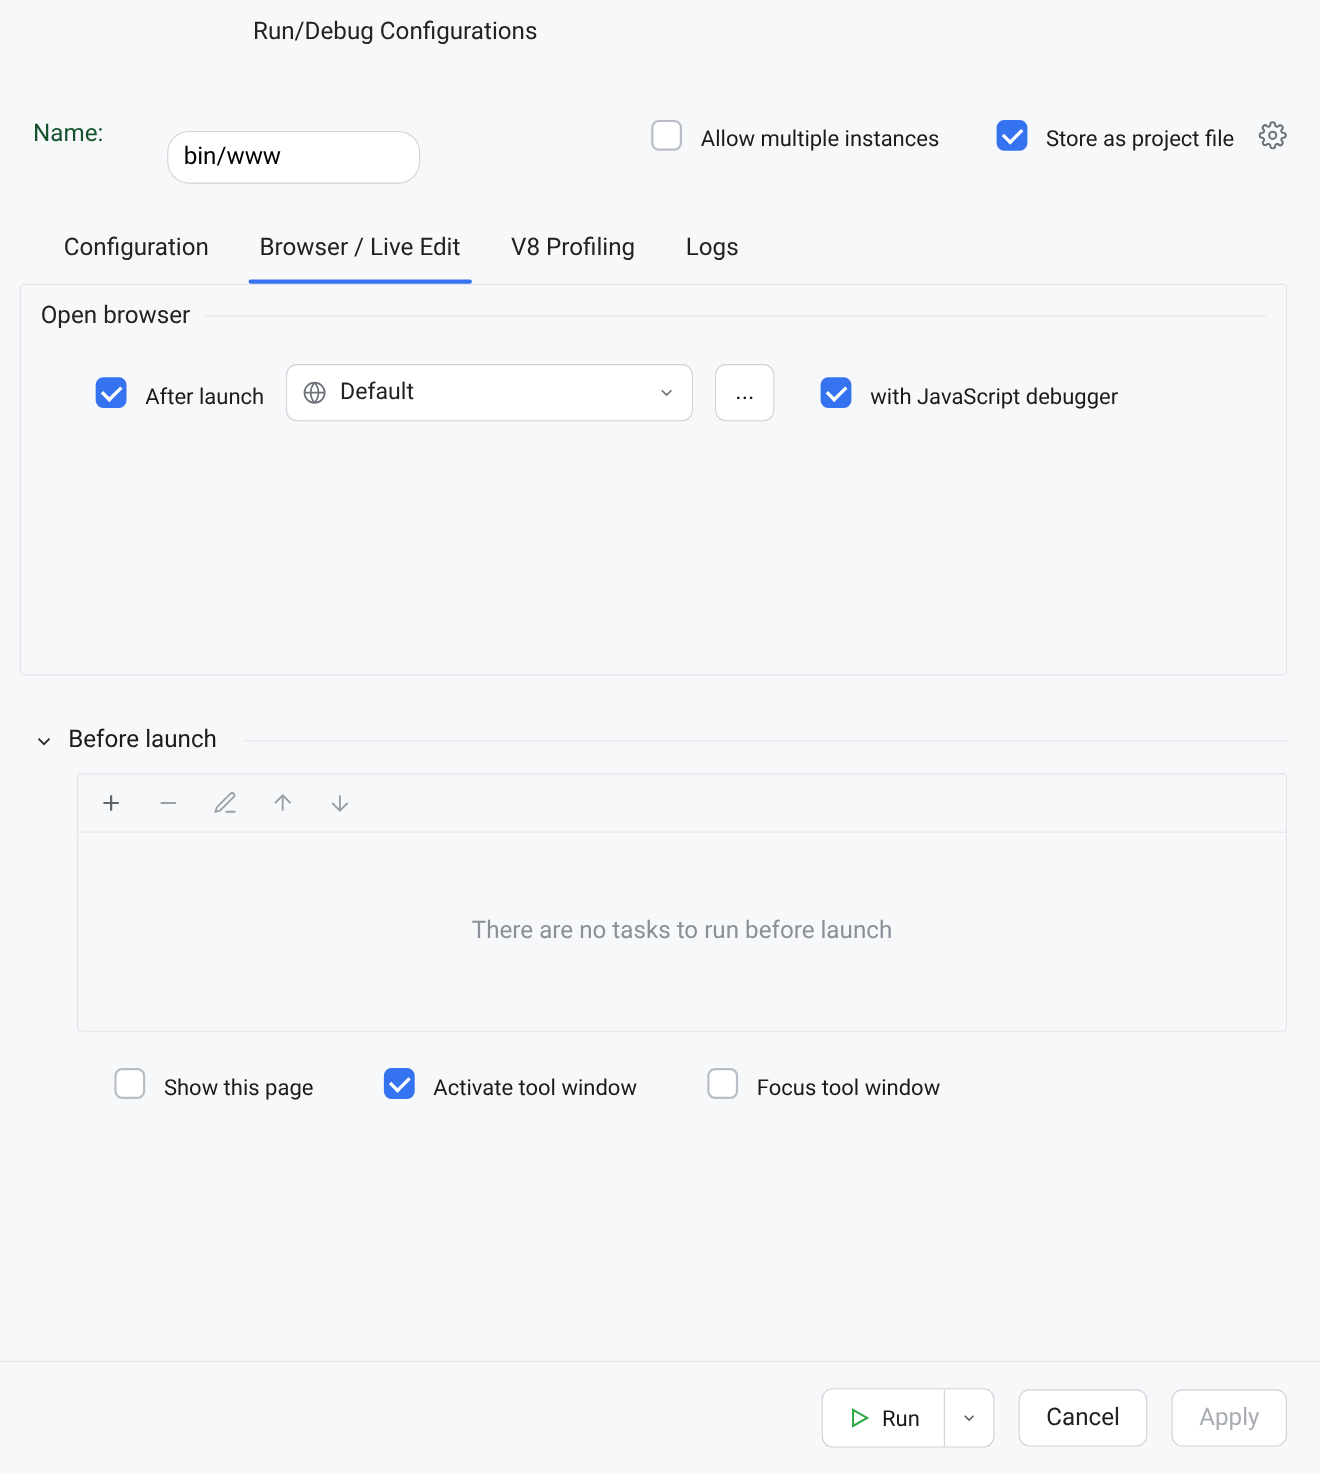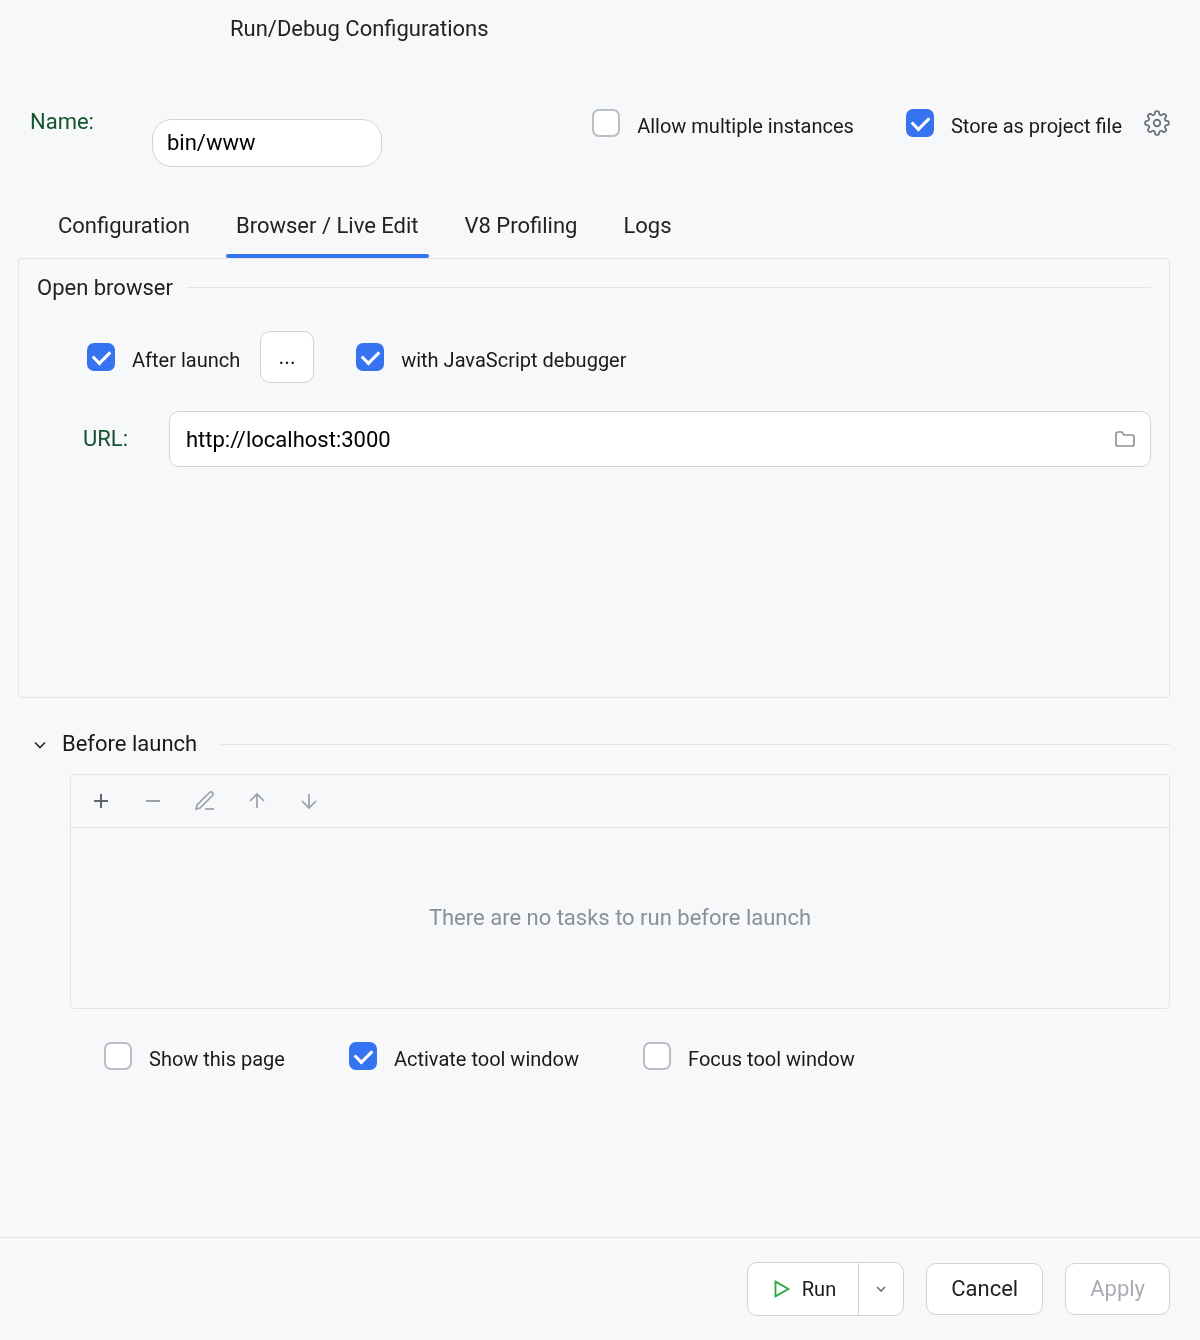--- a/index.html
+++ b/index.html
@@ -43,21 +43,21 @@
   .select .globe{width:22px;height:22px;stroke:#6e737b;}
   .select .sellabel{flex:1;font-size:21px;color:#222;}
   .select .caret{width:18px;height:18px;stroke:#6e737b;}
   .dots-btn{width:54px;height:52px;border:1px solid var(--border);border-radius:10px;background:var(--white);display:flex;align-items:center;justify-content:center;font-size:22px;cursor:pointer;}
 
   .row2{display:flex;align-items:center;gap:26px;margin-top:28px;padding-left:46px;}
   .url-input{flex:1;height:56px;border:1px solid var(--border);border-radius:10px;background:var(--white);padding:0 50px 0 16px;font-size:22px;}
   .url-wrap{position:relative;flex:1;display:flex;}
   .folder{position:absolute;right:14px;top:50%;transform:translateY(-50%);width:24px;height:24px;stroke:#8d9299;cursor:pointer;}
 
-  .before-launch{margin:31px 30px 0 30px;}
+  .before-launch{margin:44px 30px 0 30px;}
   .bl-header{display:flex;align-items:center;gap:12px;font-size:22px;}
   .bl-header .chev{width:20px;height:20px;stroke:#2a2a2a;cursor:pointer;}
   .bl-header .line{flex:1;height:1px;background:var(--border-light);margin-left:12px;}
   .bl-box{margin:14px 0 0 40px;border:1px solid var(--border-light);border-radius:4px;background:var(--bg);}
   .bl-toolbar{display:flex;align-items:center;gap:28px;padding:14px 18px;border-bottom:1px solid var(--border-light);}
   .tbicon{width:24px;height:24px;stroke:#9ba0a8;cursor:pointer;}
   .tbicon.add{stroke:#5f6670;}
   .bl-empty{height:180px;display:flex;align-items:center;justify-content:center;color:var(--muted);font-size:22px;}
 
   .bl-opts{display:flex;align-items:center;gap:60px;margin:30px 0 0 70px;}
@@ -110,36 +110,37 @@
     <div class="section-title">
       <span>Open browser</span>
       <span class="line"></span>
     </div>
 
     <div class="row">
       <label class="chkwrap">
         <input type="checkbox" class="chk" checked="" style="">
         <span>After launch</span>
       </label>
+      <div class="select">
+        <svg class="globe" viewBox="0 0 24 24" fill="none" stroke-width="1.7">
+            <circle cx="12" cy="12" r="10"></circle>
+            <path d="M2 12h20M12 2a15 15 0 0 1 0 20M12 2a15 15 0 0 0 0 20"></path>
+          </svg>
+        <span class="sellabel">Default</span>
+        <svg class="caret" viewBox="0 0 24 24" fill="none" stroke-width="2">
+            <polyline points="6 9 12 15 18 9"></polyline>
+          </svg>
+      </div>
       <div class="dots-btn">...</div>
       <label class="chkwrap" style="margin-left:18px;">
         <input type="checkbox" class="chk" checked="" style="">
         <span>with JavaScript debugger</span>
       </label>
     </div>
 
-    <div class="row2">
-      <span class="lbl" style="min-width:60px;">URL:</span>
-      <div class="url-wrap">
-        <input class="url-input" type="text" value="http://localhost:3000" style="">
-        <svg class="folder" viewBox="0 0 24 24" fill="none" stroke-width="1.7">
-            <path d="M3 7a2 2 0 0 1 2-2h4l2 3h8a2 2 0 0 1 2 2v7a2 2 0 0 1-2 2H5a2 2 0 0 1-2-2V7z"></path>
-          </svg>
-      </div>
-    </div>
   </div>
 
   <div class="before-launch">
     <div class="bl-header">
       <svg class="chev" viewBox="0 0 24 24" fill="none" stroke-width="2">
           <polyline points="6 9 12 15 18 9"></polyline>
         </svg>
       <span>Before launch</span>
       <span class="line"></span>
     </div>

